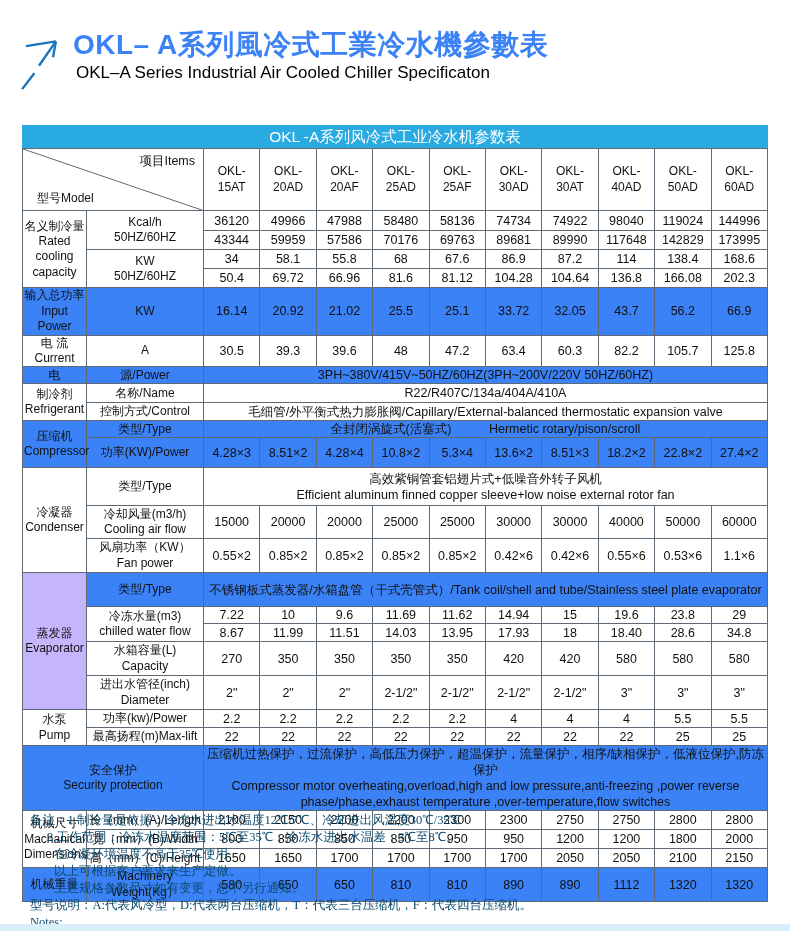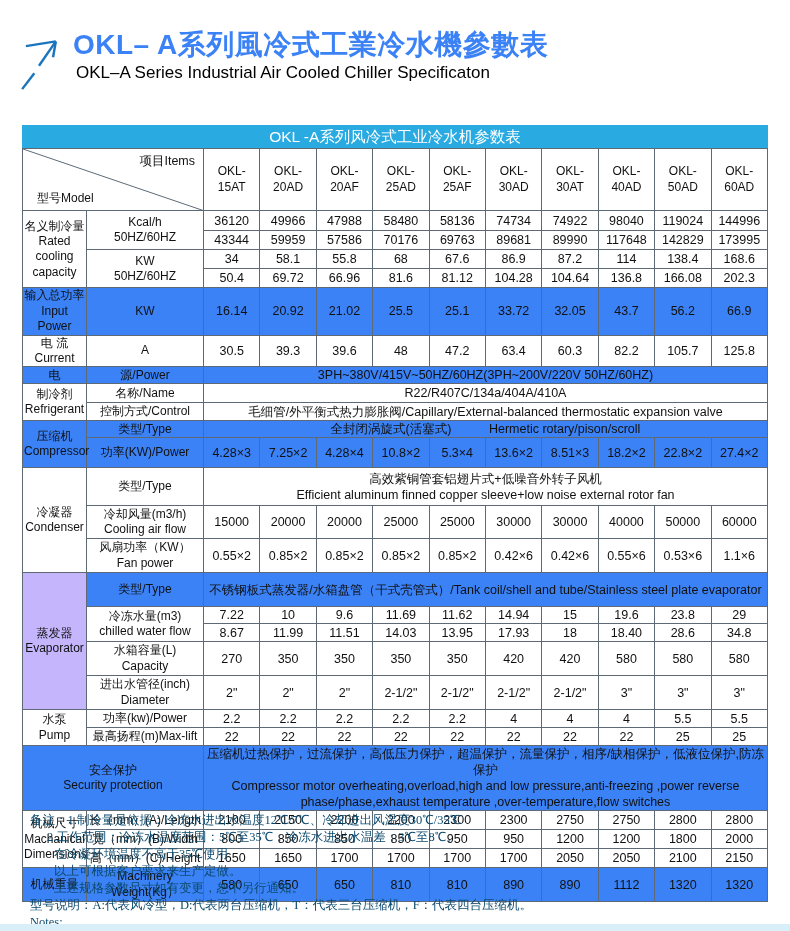--- a/index.html
+++ b/index.html
@@ -191,21 +191,21 @@
     </tr>
     <tr style="height:17px">
       <th class="g" rowspan="2">压缩机
 Compressor</th>
       <th class="g">类型/Type</th>
       <td class="g" colspan="10">全封闭涡旋式(活塞式)　　　Hermetic rotary/pison/scroll</td>
     </tr>
     <tr style="height:30px">
       <th class="g">功率(KW)/Power</th>
       <td class="g">4.28×3</td>
-          <td class="g">7.25×2</td>
+          <td class="g">8.51×2</td>
           <td class="g">4.28×4</td>
           <td class="g">10.8×2</td>
           <td class="g">5.3×4</td>
           <td class="g">13.6×2</td>
           <td class="g">8.51×3</td>
           <td class="g">18.2×2</td>
           <td class="g">22.8×2</td>
           <td class="g">27.4×2</td>
     </tr>
     <tr style="height:38px">

